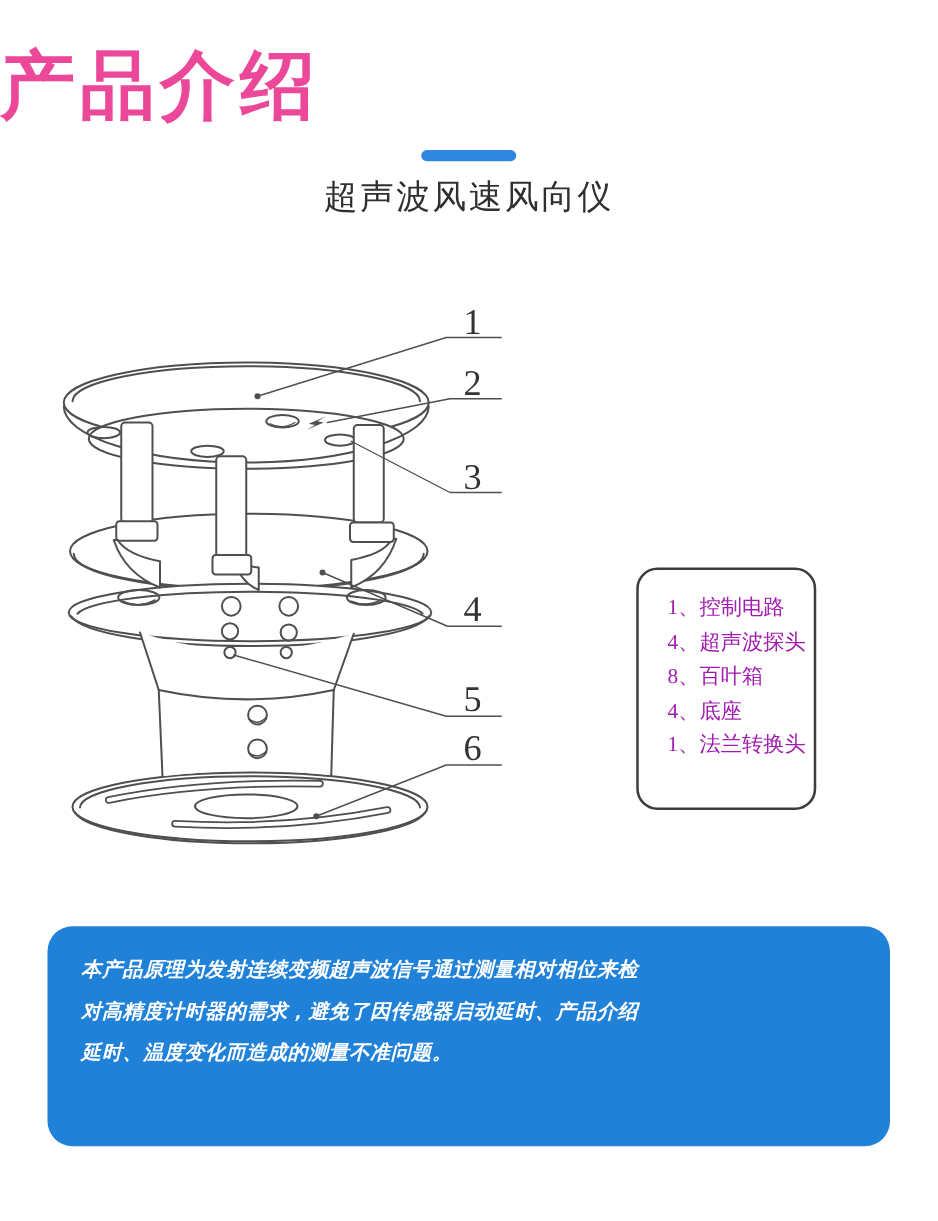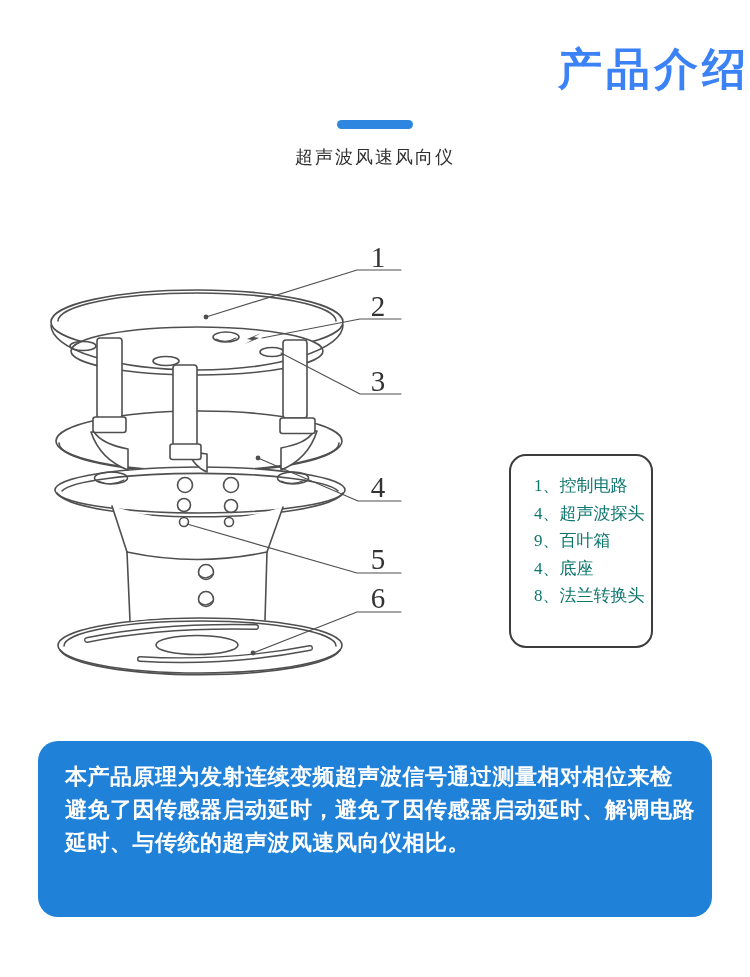--- a/index.html
+++ b/index.html
@@ -1,34 +1,34 @@
 <!DOCTYPE html>
 <html><head>
 <meta charset="utf-8">
 <style>
   html,body{margin:0;padding:0;background:#ffffff;}
   .page{position:relative;width:750px;height:977px;background:#fff;overflow:hidden;
         font-family:"Liberation Sans",sans-serif;}
-  .title{position:absolute;top:36px;left:0;width:100%;text-align:right;
-         font-size:44px;line-height:66px;font-weight:800;color:#3b82f6;letter-spacing:4px;}
+  .title{position:absolute;top:36px;left:0;width:100%;text-align:left;
+         font-size:60px;line-height:66px;font-weight:800;color:#ec4899;letter-spacing:4px;}
   .divider{position:absolute;left:337px;top:120px;width:76px;height:9px;
            border-radius:5px;background:#2e86e0;}
   .subtitle{position:absolute;top:141px;left:0;width:100%;text-align:center;
-            font-size:18px;line-height:32px;font-weight:400;color:#2f2f2f;letter-spacing:2px;}
+            font-size:27px;line-height:32px;font-weight:400;color:#2f2f2f;letter-spacing:2px;}
   .diagram{position:absolute;left:30px;top:238px;width:412px;height:448px;}
   .legend{position:absolute;left:509px;top:454px;width:144px;height:194px;
           box-sizing:border-box;border:2px solid #3c3c3c;border-radius:17px;
           padding:16px 0 0 23px;background:#fff;
-          font-family:"Liberation Serif",serif;font-size:17px;color:#0f766e;}
+          font-family:"Liberation Serif",serif;font-size:17px;color:#a21caf;}
   .legend-item{line-height:27.5px;white-space:nowrap;}
   .desc{position:absolute;left:38px;top:741px;width:674px;height:176px;
         box-sizing:border-box;background:#2081d9;border-radius:20px;
         padding:19px 27px;color:#ffffff;}
-  .desc-line{font-size:22px;line-height:33px;font-weight:bold;
-             letter-spacing:0.5px;white-space:nowrap;}
+  .desc-line{font-size:16px;line-height:33px;font-weight:bold;
+             letter-spacing:0.5px;white-space:nowrap;font-style:italic;}
   svg text.callout{font-family:"Liberation Serif","DejaVu Serif",serif;
                    font-size:29px;fill:#333;}
 </style>
 </head>
 <body>
 
 <div class="page">
 
   <div class="title">产品介绍</div>
   <div class="divider"></div>
@@ -124,24 +124,24 @@
       <text class="callout" x="378" y="391">3</text>
       <text class="callout" x="378" y="497">4</text>
       <text class="callout" x="378" y="569">5</text>
       <text class="callout" x="378" y="608">6</text>
     </g>
   </svg>
 
   <div class="legend">
     <div class="legend-item">1、控制电路</div>
     <div class="legend-item">4、超声波探头</div>
-    <div class="legend-item">9、百叶箱</div>
+    <div class="legend-item">8、百叶箱</div>
     <div class="legend-item">4、底座</div>
-    <div class="legend-item">8、法兰转换头</div>
+    <div class="legend-item">1、法兰转换头</div>
   </div>
 
   <div class="desc">
     <div class="desc-line">本产品原理为发射连续变频超声波信号通过测量相对相位来检</div>
-    <div class="desc-line">避免了因传感器启动延时，避免了因传感器启动延时、解调电路</div>
-    <div class="desc-line">延时、与传统的超声波风速风向仪相比。</div>
+    <div class="desc-line">对高精度计时器的需求，避免了因传感器启动延时、产品介绍</div>
+    <div class="desc-line">延时、温度变化而造成的测量不准问题。</div>
   </div>
 
 </div>
 
 </body></html>

